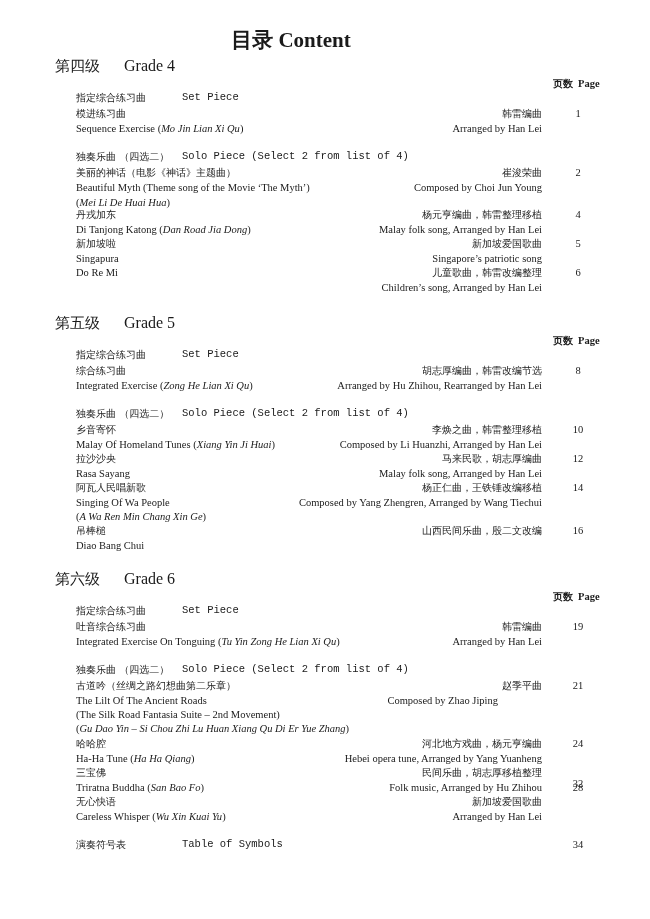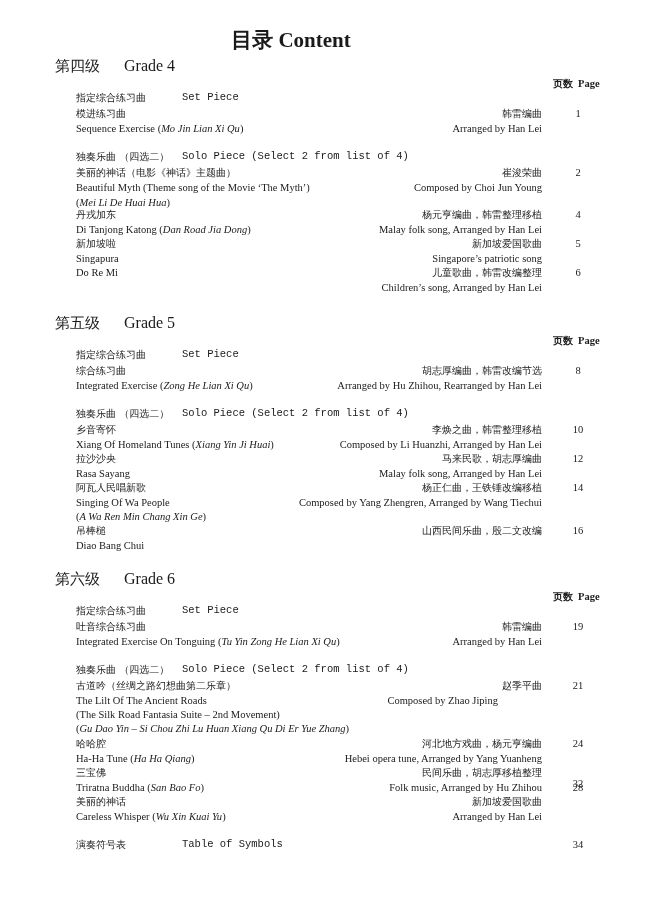--- a/index.html
+++ b/index.html
@@ -111,21 +111,21 @@
 <div class="line" style="top:406px">
   <span class="l cn">独奏乐曲 （四选二）</span>
   <span class="mid">Solo Piece (Select 2 from list of 4)</span>
 </div>
 <div class="line" style="top:422px">
   <span class="l cn">乡音寄怀</span>
   <span class="r cn">李焕之曲，韩雷整理移植</span>
 </div>
 <div class="pg" style="top:422px">10</div>
 <div class="line" style="top:437px">
-  <span class="l"><span>Xiang Of Homeland Tunes (</span><i>Xiang Yin Ji Huai</i><span>)</span></span>
+  <span class="l"><span>Malay Of Homeland Tunes (</span><i>Xiang Yin Ji Huai</i><span>)</span></span>
   <span class="r">Composed by Li Huanzhi, Arranged by Han Lei</span>
 </div>
 <div class="line" style="top:451px">
   <span class="l cn">拉沙沙央</span>
   <span class="r cn">马来民歌，胡志厚编曲</span>
 </div>
 <div class="pg" style="top:451px">12</div>
 <div class="line" style="top:466px">
   <span class="l">Rasa Sayang</span>
   <span class="r">Malay folk song, Arranged by Han Lei</span>
@@ -202,21 +202,21 @@
 <div class="line" style="top:765px">
   <span class="l cn">三宝佛</span>
   <span class="r cn">民间乐曲，胡志厚移植整理</span>
 </div>
 <div class="line" style="top:780px">
   <span class="l"><span>Triratna Buddha (</span><i>San Bao Fo</i><span>)</span></span>
   <span class="r">Folk music, Arranged by Hu Zhihou</span>
 </div>
 <div class="pg" style="top:780px">28</div>
 <div class="line" style="top:794px">
-  <span class="l cn">美丽的神话</span>
+  <span class="l cn">无心快语</span>
   <span class="r cn">新加坡爱国歌曲</span>
 </div>
 <div class="line" style="top:809px">
   <span class="l"><span>Careless Whisper (</span><i>Wu Xin Kuai Yu</i><span>)</span></span>
   <span class="r">Arranged by Han Lei</span>
 </div>
 <div class="pg" style="top:776px">32</div>
 
 <div class="line" style="top:837px">
   <span class="l cn">演奏符号表</span>

